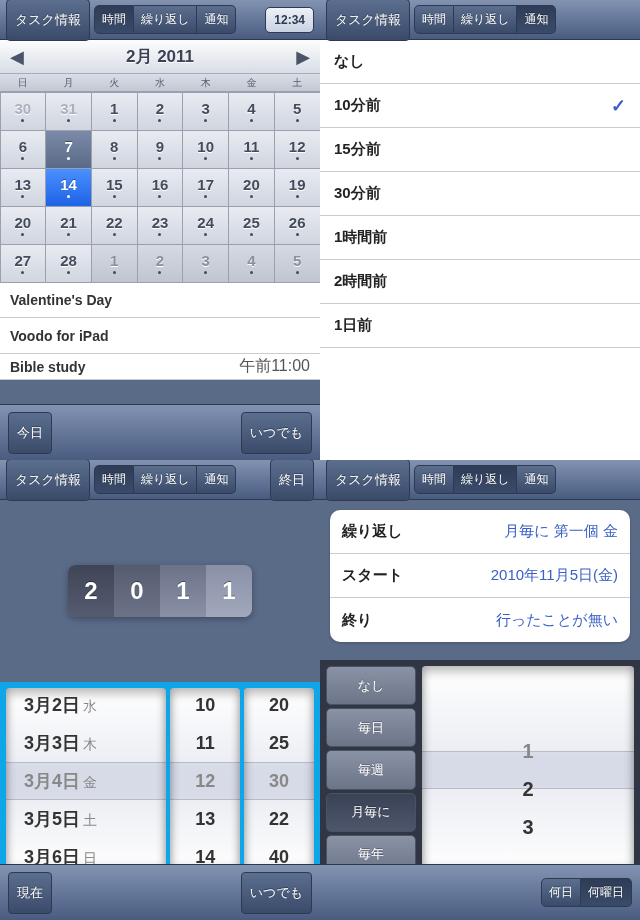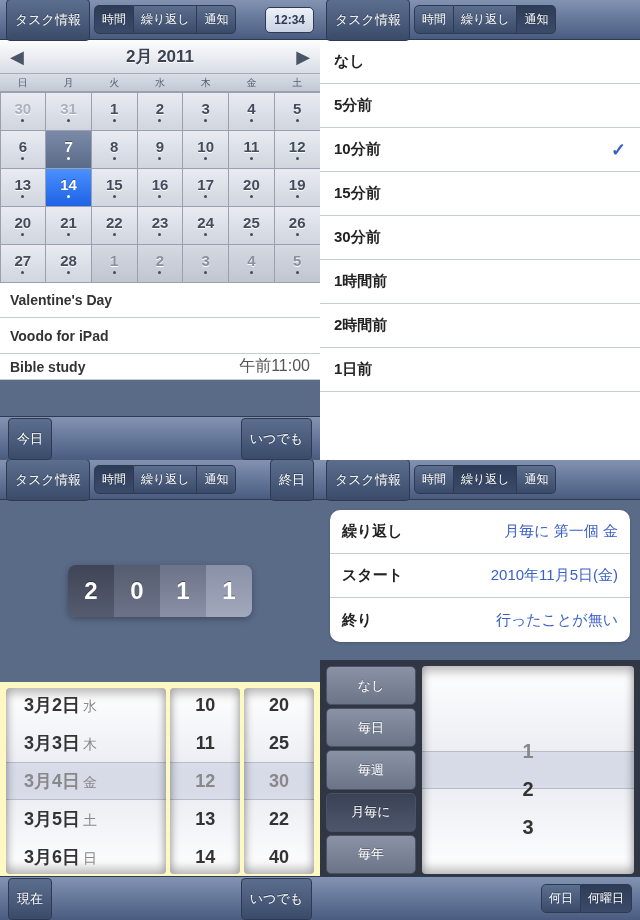--- a/index.html
+++ b/index.html
@@ -25,35 +25,35 @@
 .calday.dim{color:#aab0bc}
 .calday.inactive{background:linear-gradient(#d5d9e2,#c0c5d0);color:#8a90a0}
 .calday.today{background:linear-gradient(#7a8aa8,#5a6b88);color:#fff;text-shadow:0 -1px 0 rgba(0,0,0,.4)}
 .calday.sel{background:linear-gradient(#4a90ff,#1e62e6);color:#fff;text-shadow:0 -1px 0 rgba(0,0,0,.4)}
 .calday .dot{width:3px;height:3px;border-radius:50%;background:#444b5c;margin-top:2px}
 .calday.sel .dot,.calday.today .dot{background:#fff}
 .evlist{background:#fff}
 .evrow{height:36px;display:flex;align-items:center;padding:0 10px;border-bottom:1px solid #c8ccd4;font-size:14px;font-weight:bold;color:#333}
 .evrow.half{height:26px;overflow:hidden}
 .evrow .time{margin-left:auto;font-weight:normal;font-size:16px;color:#555}
-.bottombar{height:44px;background:linear-gradient(#8293b2,#495c80);border-top:1px solid #2e3a52;display:flex;align-items:center;justify-content:space-between;padding:0 8px}
+.bottombar{height:56px;background:linear-gradient(#8293b2,#495c80);border-top:1px solid #2e3a52;display:flex;align-items:center;justify-content:space-between;padding:0 8px}
 
 .optlist{background:#fff;height:calc(100% - 40px);overflow:hidden}
 .optrow{height:44px;display:flex;align-items:center;padding:0 14px;font-size:15px;font-weight:bold;color:#222;border-bottom:1px solid #c8ccd4}
 .optrow .chk{margin-left:auto;color:#3a60c8;font-size:18px;font-weight:bold}
 
 .q3body{height:calc(100% - 80px);display:flex;flex-direction:column}
 .yearbox{flex:1;display:flex;align-items:center;justify-content:center}
 .yearchip{display:flex;gap:0;border-radius:8px;overflow:hidden;box-shadow:0 2px 6px rgba(0,0,0,.3)}
 .yearchip span{width:46px;height:52px;display:flex;align-items:center;justify-content:center;font-size:24px;font-weight:bold;color:#fff;text-shadow:0 -1px 0 rgba(0,0,0,.4)}
 .yearchip span:nth-child(1){background:linear-gradient(#3f4456,#565c70)}
 .yearchip span:nth-child(2){background:linear-gradient(#565c70,#6c7388)}
 .yearchip span:nth-child(3){background:linear-gradient(#6c7388,#8a90a6)}
 .yearchip span:nth-child(4){background:linear-gradient(#8a90a6,#a2a8bc)}
-.pickerwrap{height:198px;background:#fef9c3;padding:6px;display:flex;gap:4px}
+.pickerwrap{height:198px;background:#0ea5e9;padding:6px;display:flex;gap:4px}
 .pcol{background:linear-gradient(#fff,#eaecf2 45%,#eaecf2 55%,#fff);border-radius:4px;position:relative;overflow:hidden;flex:1;box-shadow:inset 0 6px 10px rgba(0,0,0,.25),inset 0 -6px 10px rgba(0,0,0,.25)}
 .pcol .pcenter{position:absolute;left:0;right:0;top:50%;transform:translateY(-50%);height:38px;background:rgba(80,100,160,.12);border-top:1px solid rgba(0,0,0,.15);border-bottom:1px solid rgba(0,0,0,.15)}
 .pitems{position:absolute;left:0;right:0;top:50%;transform:translateY(-50%);text-align:center}
 .prow{height:38px;line-height:38px;font-size:18px;font-weight:bold;color:#333;white-space:nowrap}
 .prow .wd{font-size:14px;color:#888;font-weight:normal;margin-left:3px}
 .prow.center{color:#888}
 .pcol.date{flex:2.3}
 .pcol.date .prow{text-align:left;padding-left:18px}
 
 .q4body{padding:10px;background:#5a6b88}
@@ -264,23 +264,20 @@
       <div class="seg">時間</div>
       <div class="seg">繰り返し</div>
       <div class="seg sel">通知</div>
     </div>
   </div>
   <div class="optlist" id="q2list">
       <div class="optrow">
         <span>なし</span>
       </div>
       <div class="optrow">
-        <span>5分前</span>
-      </div>
-      <div class="optrow">
         <span>10分前</span>
         <span class="chk">✓</span>
       </div>
       <div class="optrow">
         <span>15分前</span>
       </div>
       <div class="optrow">
         <span>30分前</span>
       </div>
       <div class="optrow">

